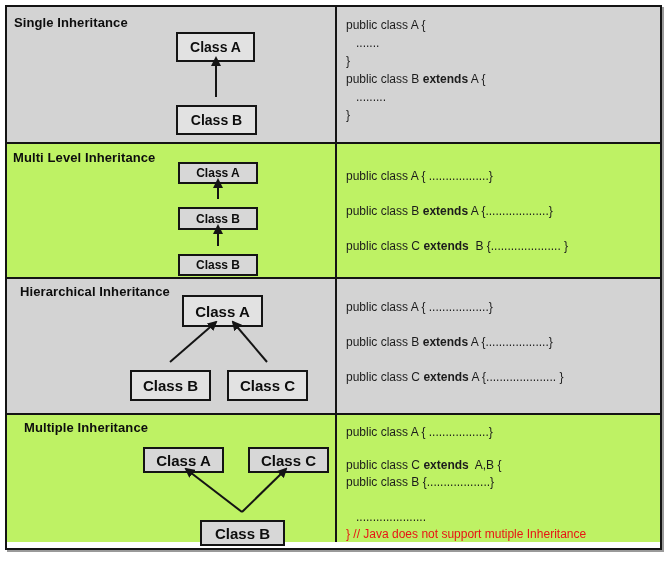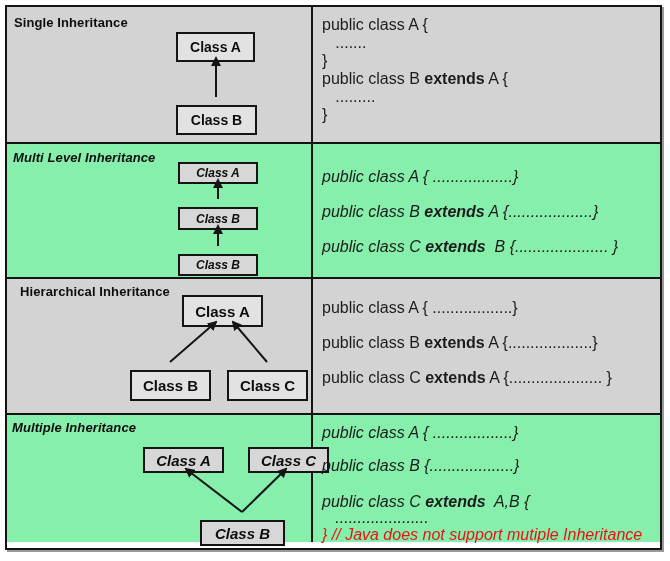--- a/index.html
+++ b/index.html
@@ -14,28 +14,28 @@
   .table {
     position: absolute;
     left: 5px; top: 5px;
     width: 657px; height: 545px;
     border: 2px solid #141414;
     box-shadow: 2px 2px 0 #9a9a9a;
   }
   .row { display: flex; width: 100%; border-bottom: 2px solid #141414; }
   .row:last-child { border-bottom: none; }
   .row.gray { background: #d3d3d3; }
-  .row.white { background: #86efac; font-style: italic; }
+  .row.white { background: #bef264; }
   .r0 { height: 137px; }
   .r1 { height: 135px; }
   .r2 { height: 136px; }
   .r3 { height: 127px; }
   .cell { position: relative; }
-  .cell.diagram { width: 306px; border-right: 2px solid #141414; padding-left: 8px; }
-  .cell.code { flex: 1; padding-left: 9px; font-size: 16px; color: #1c1c1c; border-radius: 14px; }
+  .cell.diagram { width: 330px; border-right: 2px solid #141414; padding-left: 8px; }
+  .cell.code { flex: 1; padding-left: 9px; font-size: 12px; color: #1c1c1c; border-radius: 14px; }
   .cline { white-space: pre; line-height: 15px; }
   .row-title {
     position: absolute; left: 7px; top: 8px;
     font-size: 13px; font-weight: bold; color: #0d0d0d;
     letter-spacing: 0.1px;
   }
   .cbox {
     position: absolute;
     border: 2px solid #141414;
     display: flex; align-items: center; justify-content: center;
@@ -132,37 +132,37 @@
       </div>
       <div class="cell code code-r2">
         <div class="cline"><span>public class A { ..................}</span></div>
         <div class="cline"><span>public class B </span><span style="font-weight: bold;">extends</span><span> A {...................}</span></div>
         <div class="cline"><span>public class C </span><span style="font-weight: bold;">extends</span><span> A {..................... }</span></div>
       </div>
     </div>
 
     <div class="row white r3">
       <div class="cell diagram">
-        <div class="row-title" style="left:5px; top:5px;">Multiple Inheritance</div>
+        <div class="row-title" style="left:17px; top:5px;">Multiple Inheritance</div>
         <div class="cbox" style="left:136px; top:24px; width:81px; height:26px;">Class A</div>
         <div class="cbox" style="left:241px; top:24px; width:81px; height:26px;">Class C</div>
         <div class="cbox" style="left:193px; top:97px; width:85px; height:26px;">Class B</div>
         <svg class="arrows" width="330" height="127">
           <defs>
             <marker id="ah3" viewBox="0 0 10 10" refX="8" refY="5" markerUnits="userSpaceOnUse" markerWidth="10" markerHeight="10" orient="auto">
               <path d="M0,0 L10,5 L0,10 Z" fill="#141414"></path>
             </marker>
           </defs>
           <line x1="235" y1="97" x2="179" y2="54" stroke="#141414" stroke-width="2" marker-end="url(#ah3)"></line>
           <line x1="235" y1="97" x2="279" y2="54" stroke="#141414" stroke-width="2" marker-end="url(#ah3)"></line>
         </svg>
       </div>
       <div class="cell code code-r3">
         <div class="cline l0"><span>public class A { ..................}</span></div>
+        <div class="cline l2"><span>public class C </span><span style="font-weight: bold;">extends</span><span>  A,B {</span></div>
         <div class="cline l1"><span>public class B {...................}</span></div>
-        <div class="cline l2"><span>public class C </span><span style="font-weight: bold;">extends</span><span>  A,B {</span></div>
         <div class="cline l3"><span>   .....................</span></div>
         <div class="cline l4"><span style="color: rgb(232, 20, 20); margin-top: 48px;">} // Java does not support mutiple Inheritance</span></div>
       </div>
     </div>
 
   </div>
 </div>
 
 </body></html>

